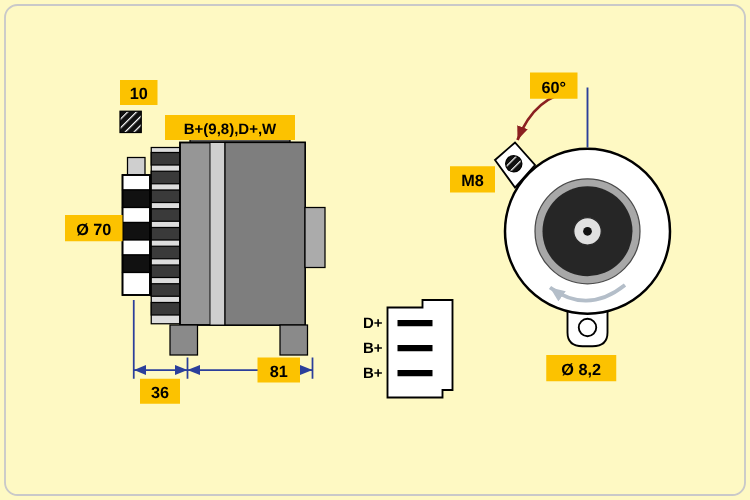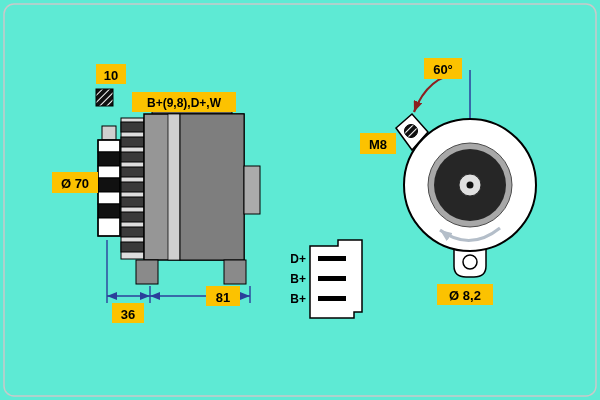--- a/index.html
+++ b/index.html
@@ -1,16 +1,16 @@
 <!DOCTYPE html>
 <html><head>
 <meta charset="utf-8">
 <style>
   html,body{margin:0;padding:0;background:#ffffff;}
-  .stage{position:relative;width:600px;height:400px;background:#5eead4;overflow:hidden;}
+  .stage{position:relative;width:600px;height:400px;background:#fef9c3;overflow:hidden;}
   svg{display:block;}
   .lblBox{fill:#fcc200;}
   .lblTxt{font-family:"Liberation Sans",sans-serif;font-weight:bold;font-size:13px;fill:#000;
           text-anchor:middle;dominant-baseline:central;}
   .lblTxt.small{font-size:12px;}
   .pinTxt{font-family:"Liberation Sans",sans-serif;font-weight:bold;font-size:12px;fill:#000;
           text-anchor:end;dominant-baseline:central;}
   .dim{stroke:#2b3f9b;stroke-width:1.4;fill:none;}
   .outline{stroke:#000;fill:#fff;}
 </style>

